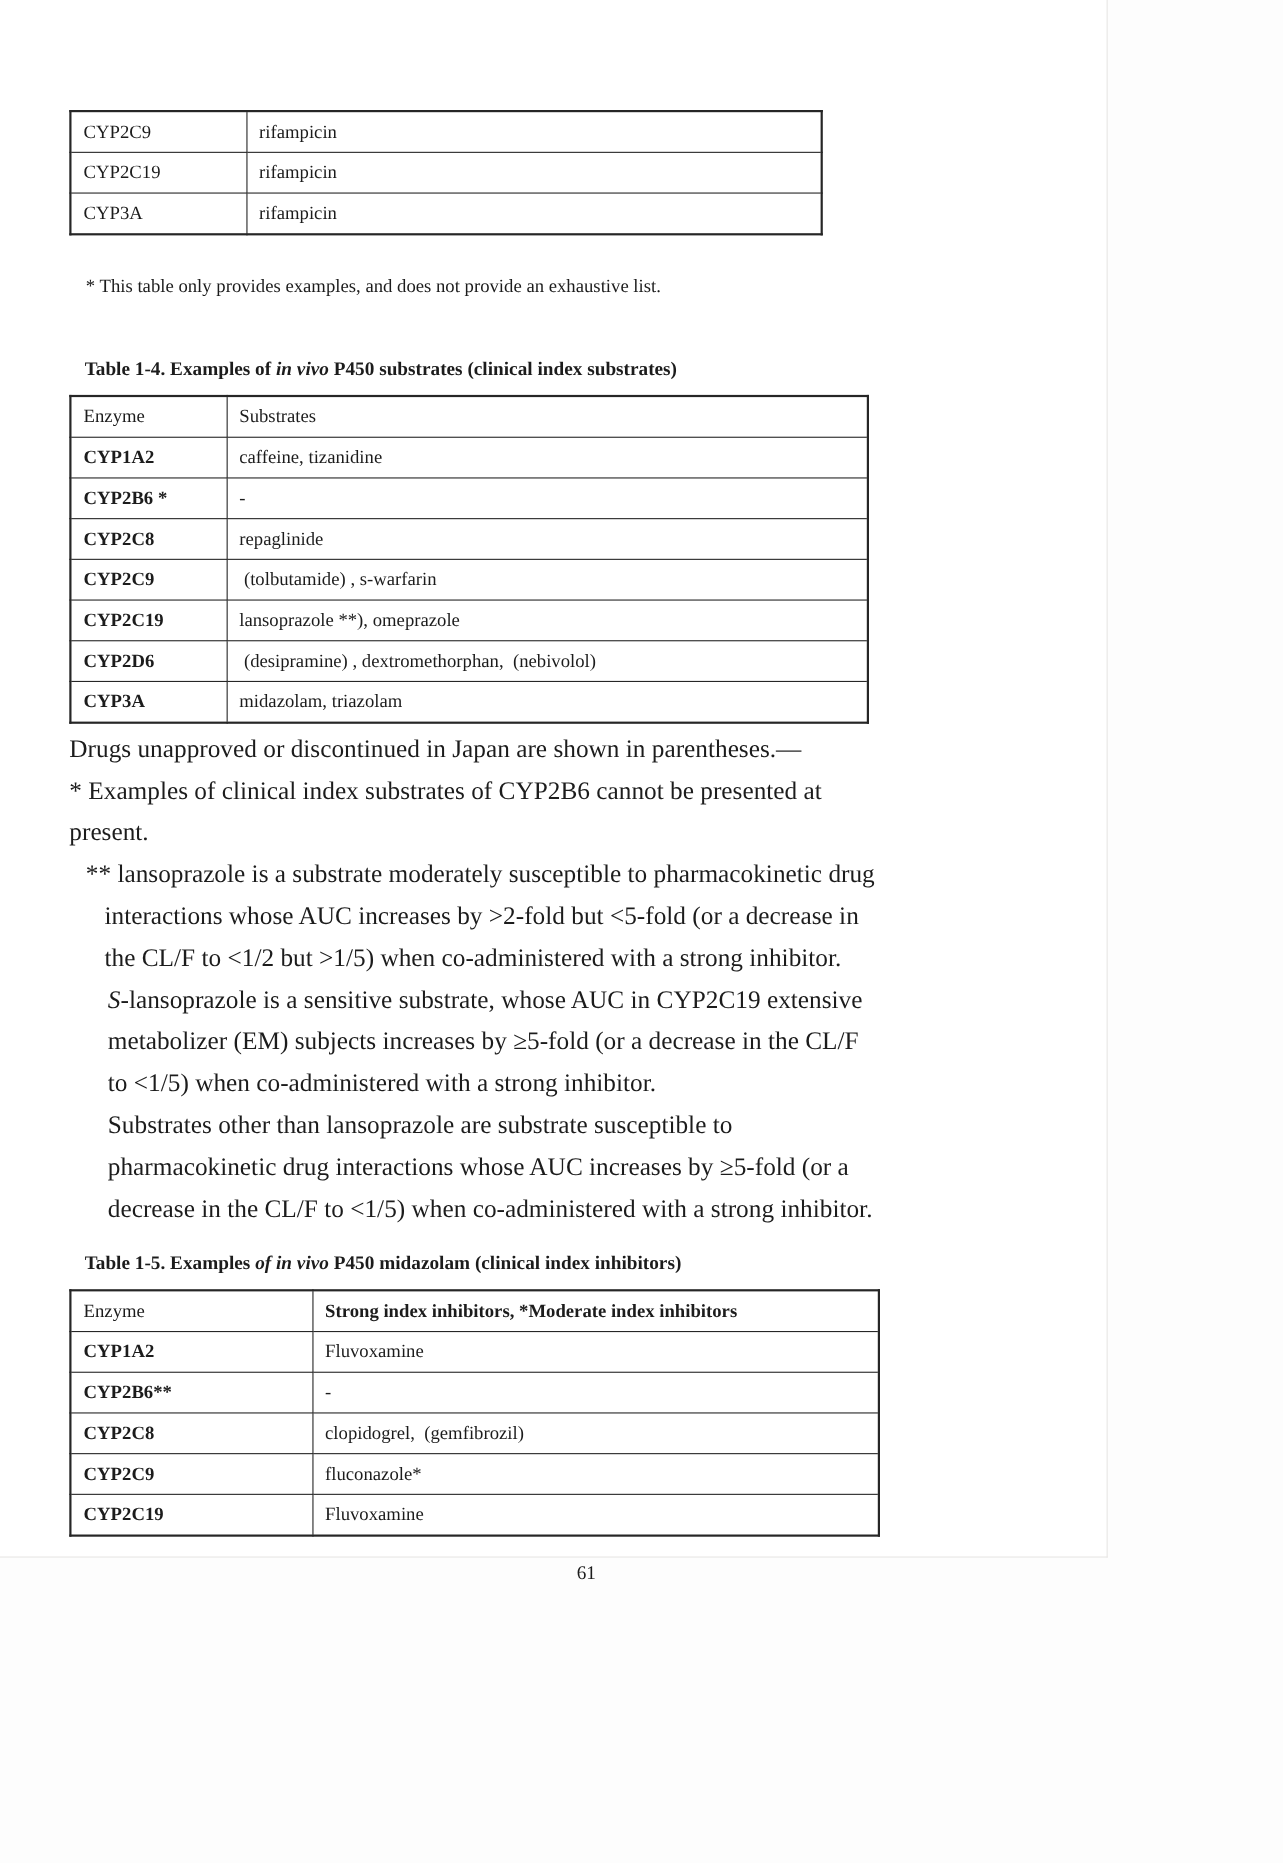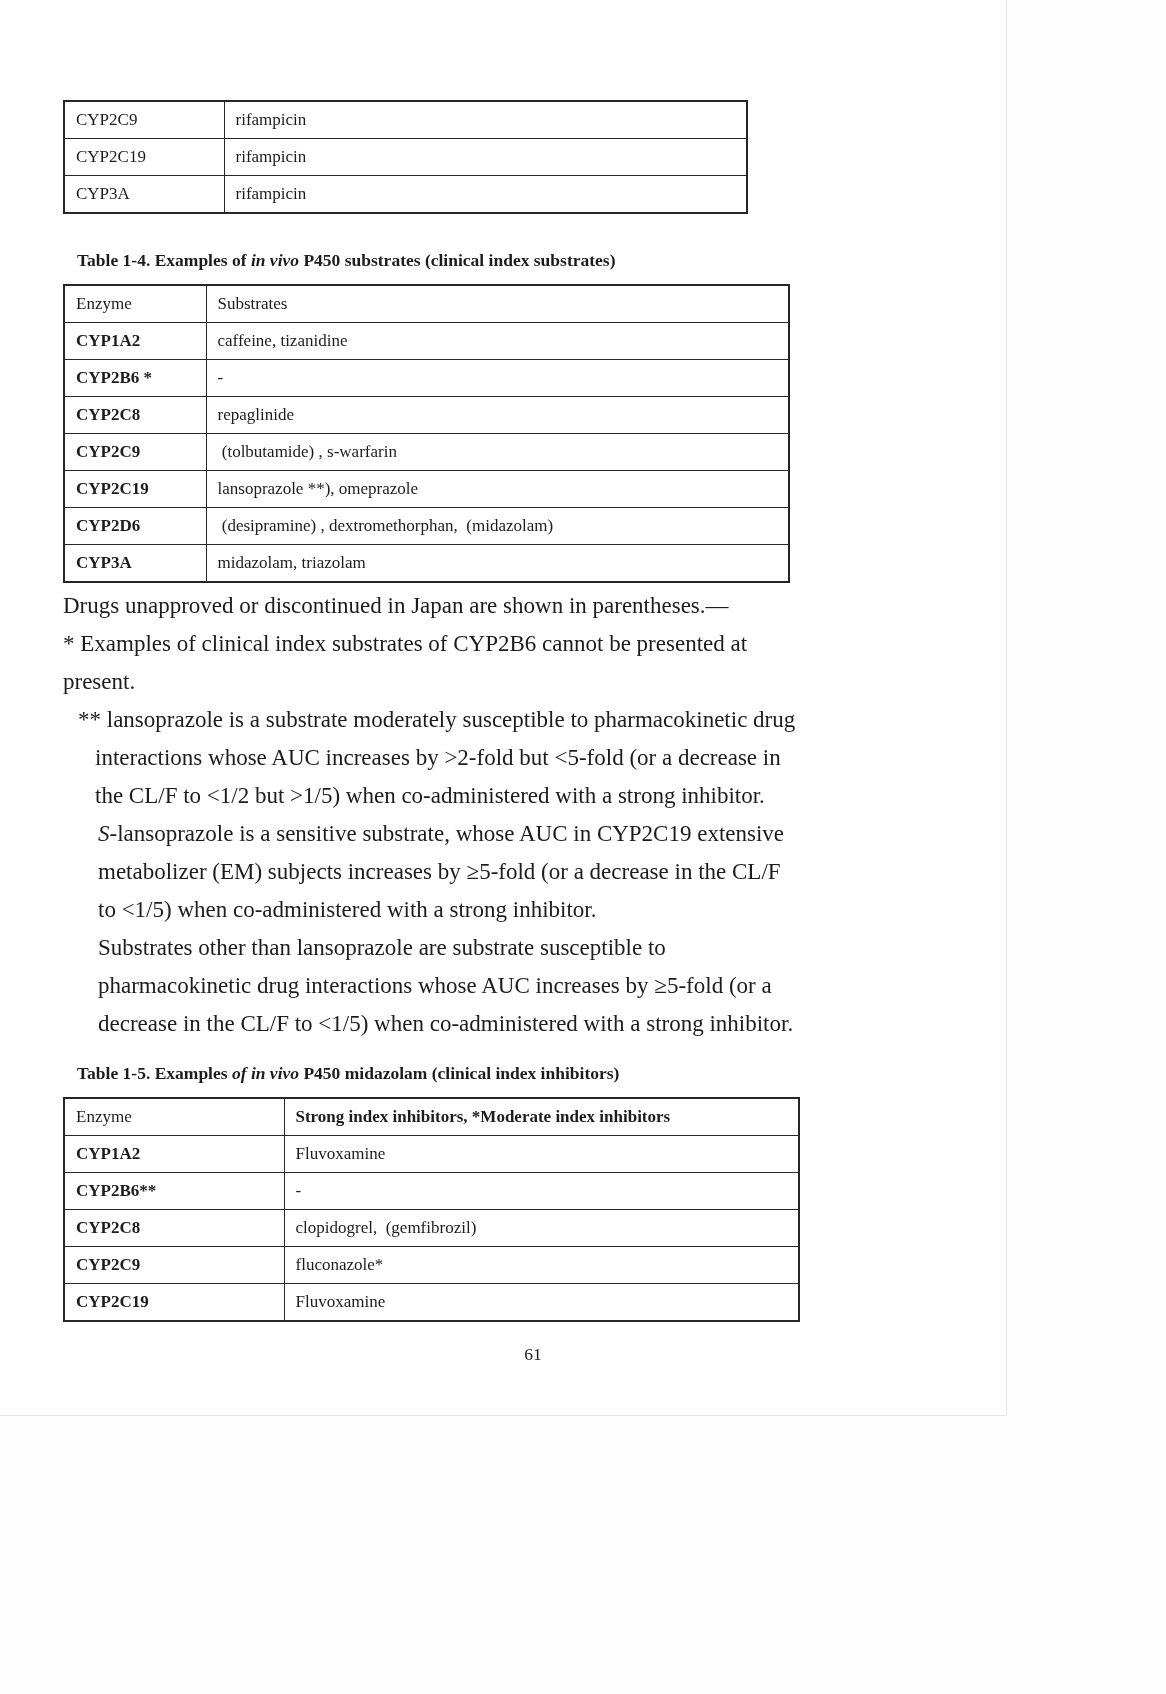--- a/index.html
+++ b/index.html
@@ -96,20 +96,21 @@
           <td class="c1">CYP2C19</td>
           <td>rifampicin</td>
         </tr>
         <tr>
           <td class="c1">CYP3A</td>
           <td>rifampicin</td>
         </tr>
       </tbody>
     </table>
 
+    <p class="footnote-top">* This table only provides examples, and does not provide an exhaustive list.</p>
 
     <h3 class="tbl-title"><span>Table 1-4. Examples of </span><em>in vivo</em><span> P450 substrates (clinical index substrates)</span></h3>
 
     <table class="tbl-14">
       <tbody>
         <tr>
           <td class="c1">Enzyme</td>
           <td>Substrates</td>
         </tr>
         <tr>
@@ -127,21 +128,21 @@
         <tr>
           <td class="c1 enzyme-bold">CYP2C9</td>
           <td> (tolbutamide) , s-warfarin</td>
         </tr>
         <tr>
           <td class="c1 enzyme-bold">CYP2C19</td>
           <td>lansoprazole **), omeprazole</td>
         </tr>
         <tr>
           <td class="c1 enzyme-bold">CYP2D6</td>
-          <td> (desipramine) , dextromethorphan,  (midazolam)</td>
+          <td> (desipramine) , dextromethorphan,  (nebivolol)</td>
         </tr>
         <tr>
           <td class="c1 enzyme-bold">CYP3A</td>
           <td>midazolam, triazolam</td>
         </tr>
       </tbody>
     </table>
 
     <div class="notes">
       <p>Drugs unapproved or discontinued in Japan are shown in parentheses.—</p>

